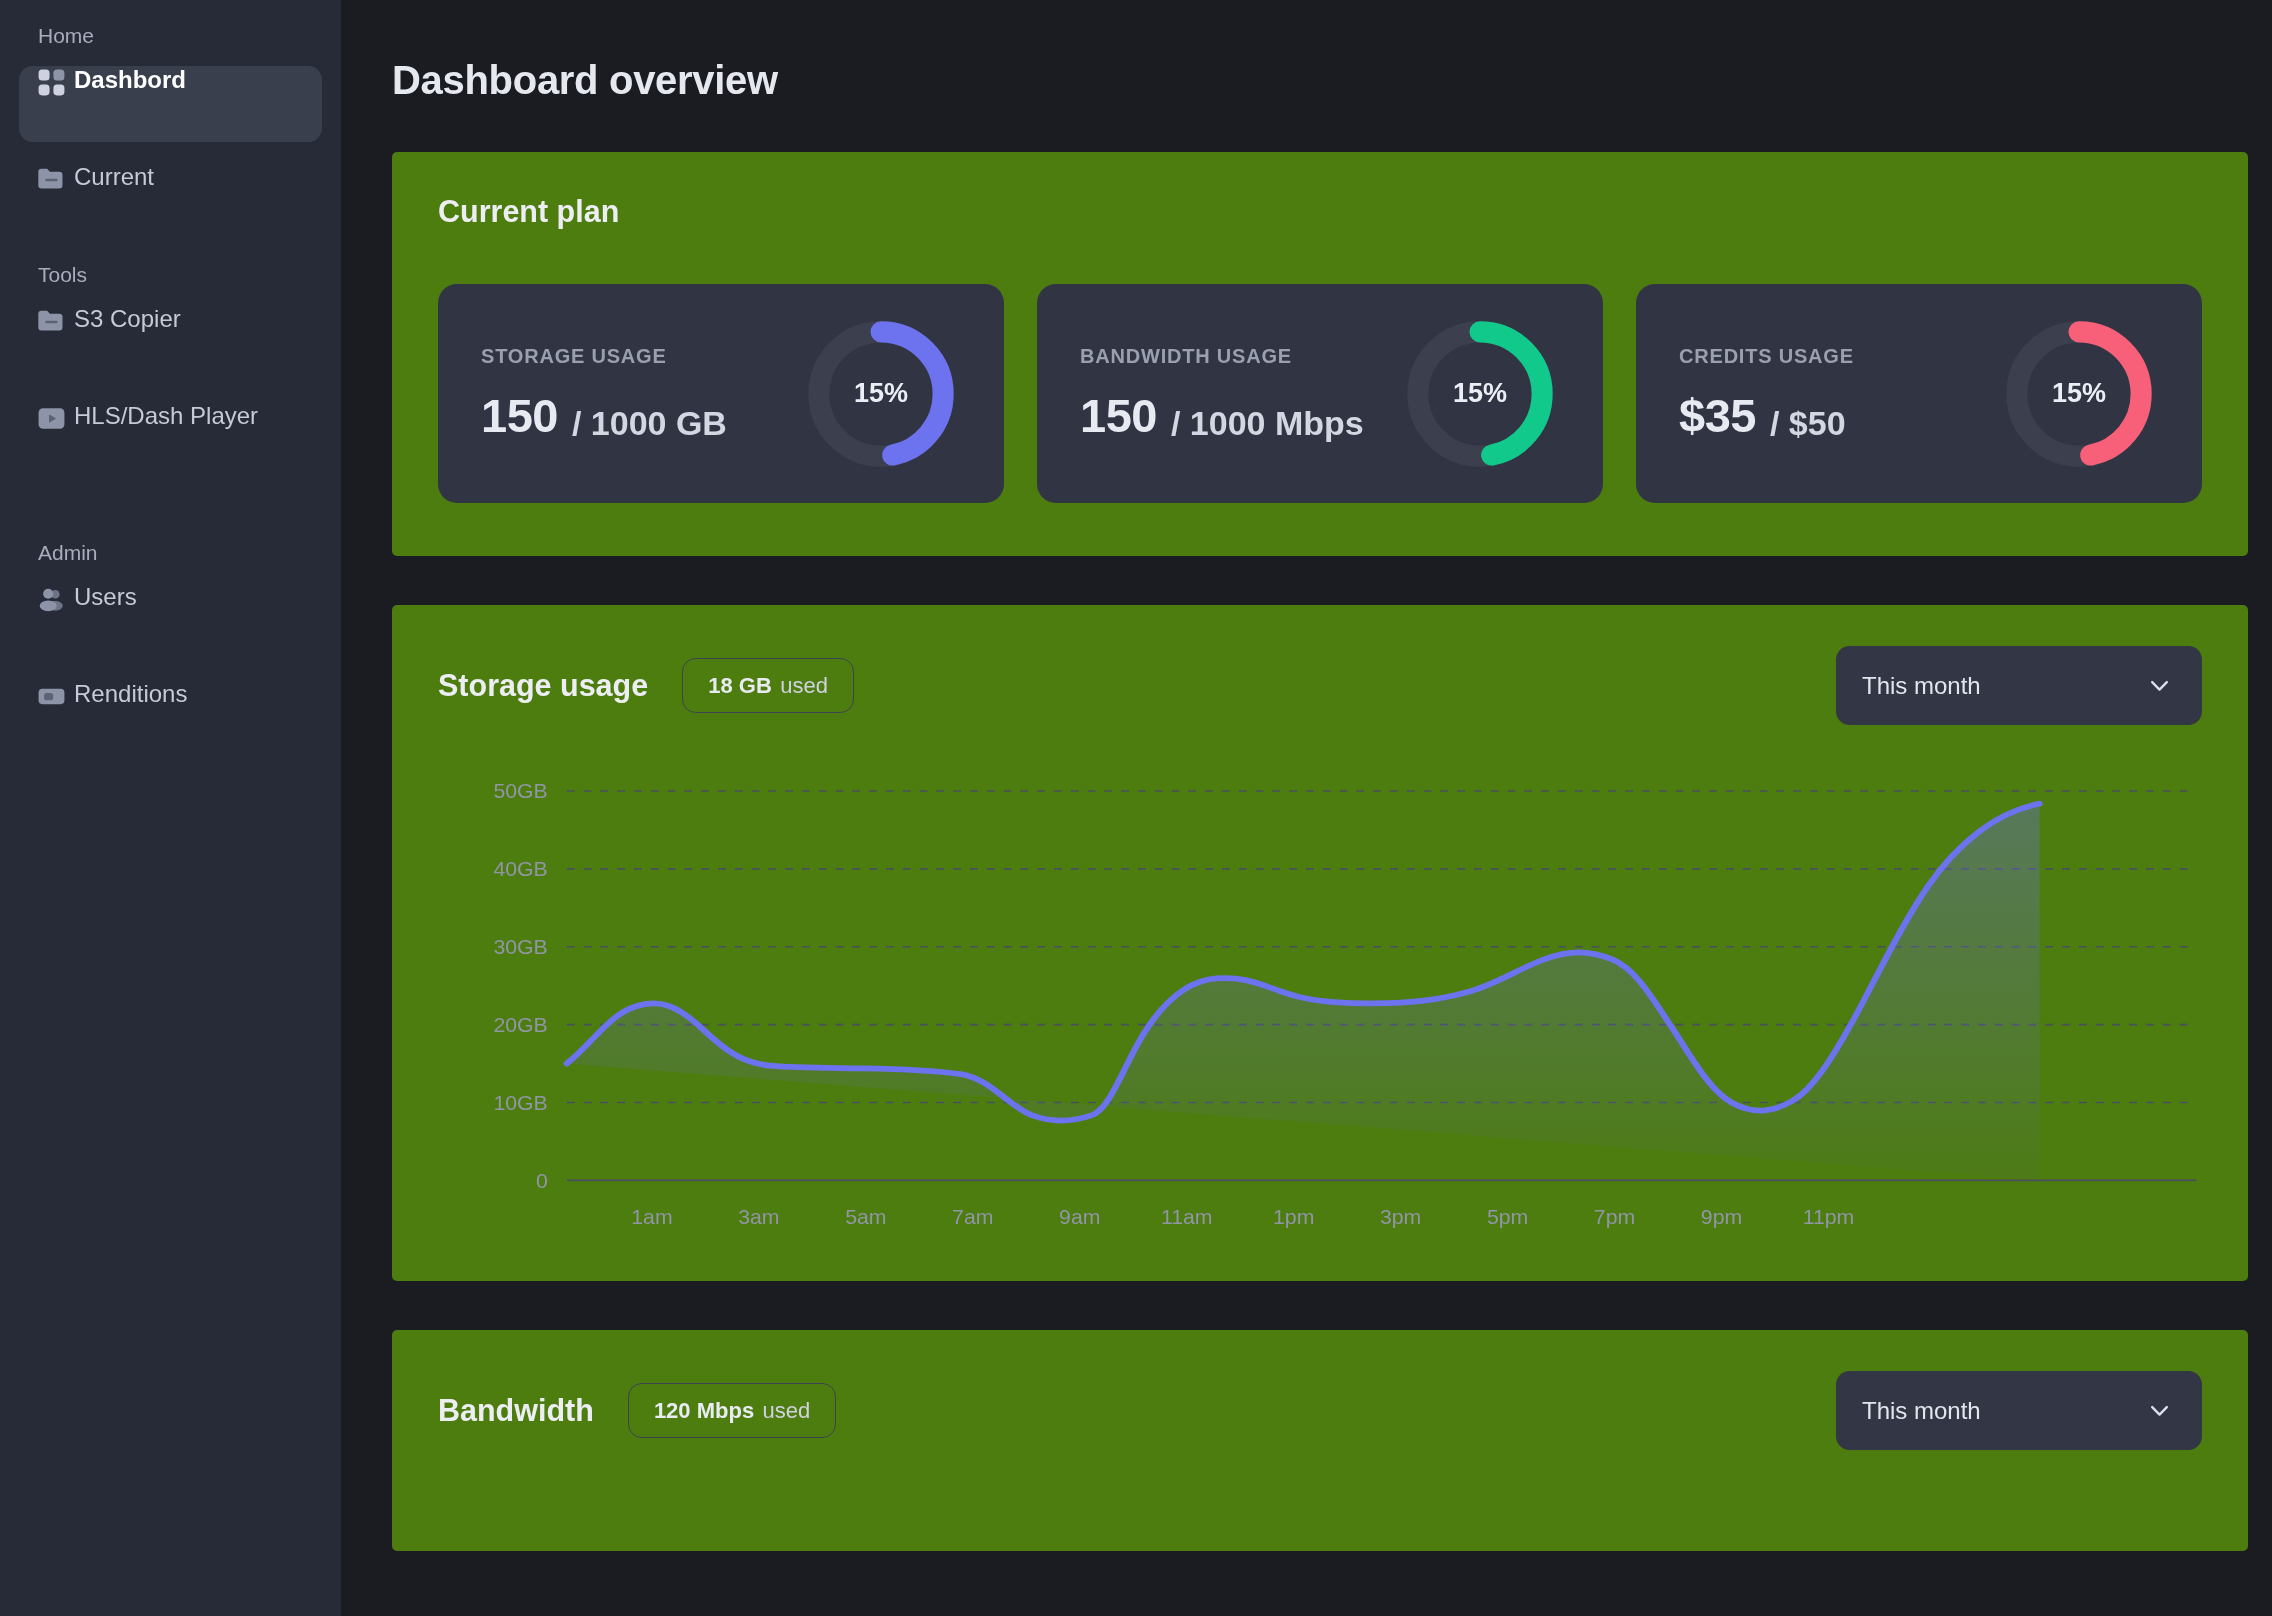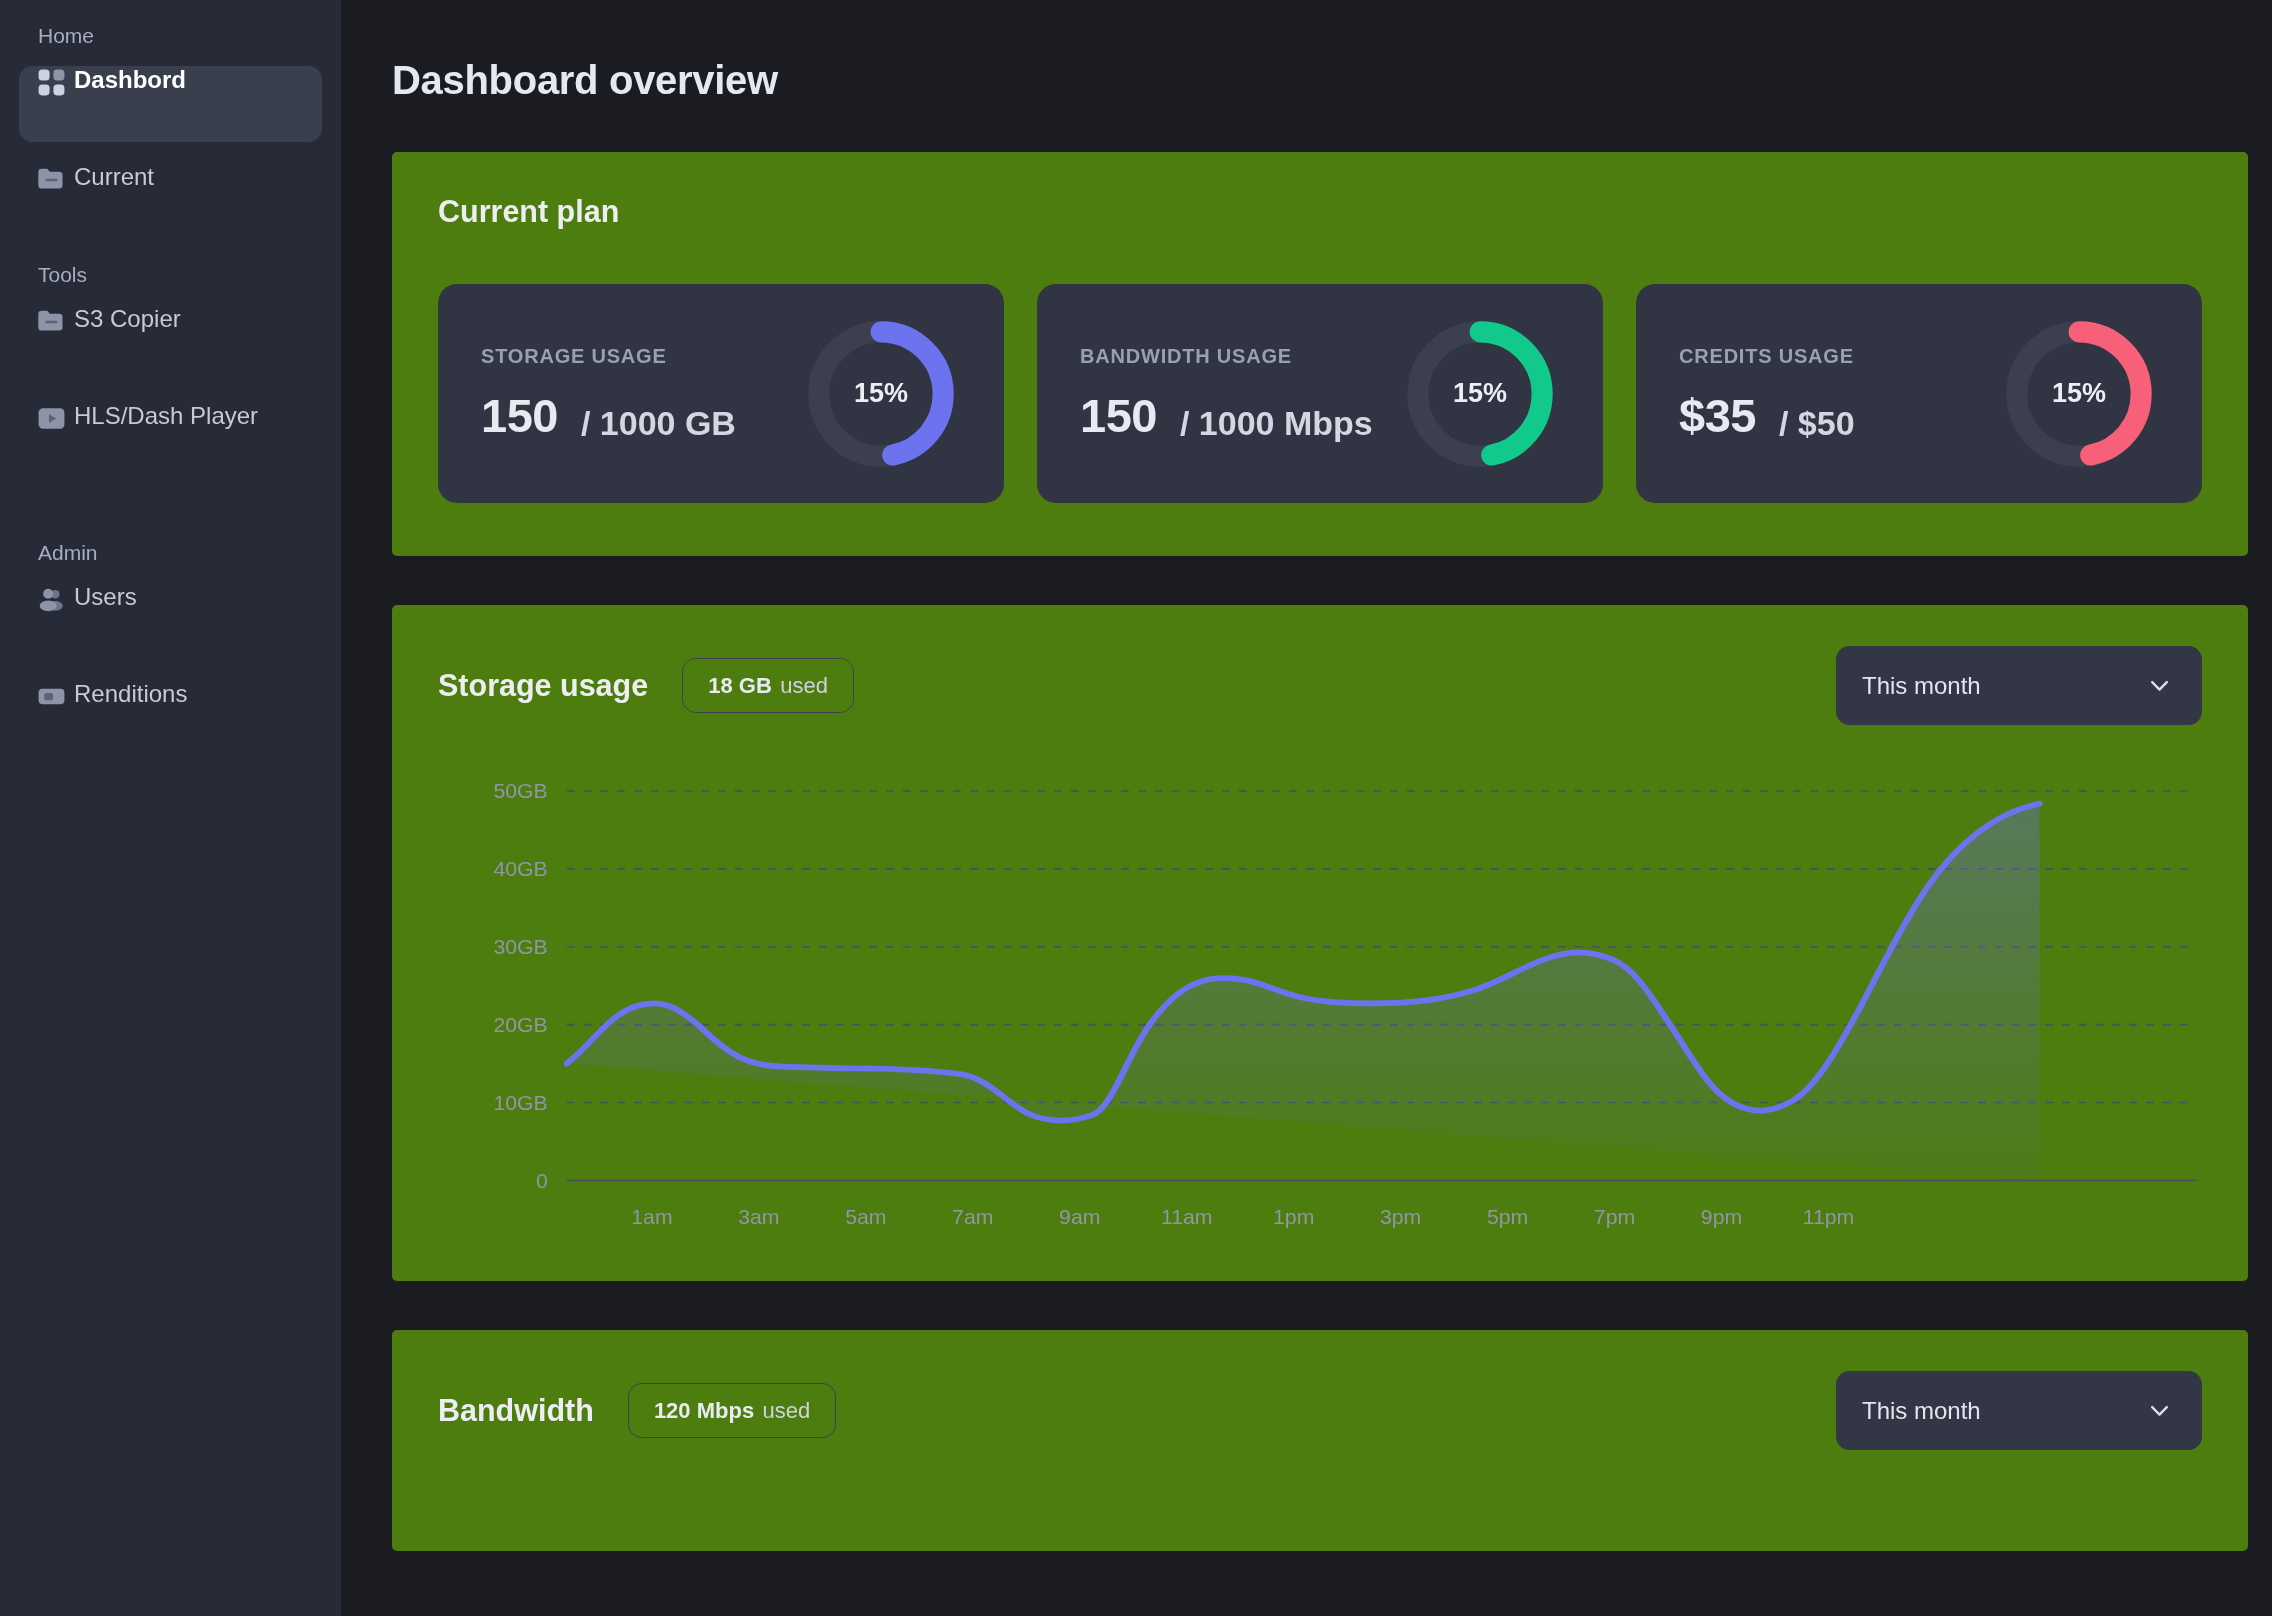--- a/index.html
+++ b/index.html
@@ -57,21 +57,21 @@
   .stat-row { display:flex; gap:33px; margin-top:55px; }
   .stat-card {
     flex:1; background:#31354396;
     background:#313543;
     border-radius:19px;
     height:219px;
     display:flex; align-items:center; justify-content:space-between;
     padding:0 44px 0 43px;
   }
   .stat-label { font-size:20px; letter-spacing:0.8px; color:#9aa0b0; font-weight:600; }
-  .stat-value { margin-top:20px; display:flex; align-items:center; gap:23px; }
+  .stat-value { margin-top:20px; display:flex; align-items:center; gap:14px; }
   .stat-num { font-size:47px; font-weight:800; color:#e8eaf2; letter-spacing:-0.5px; }
   .stat-den { font-size:34px; font-weight:700; color:#d3d7e2;margin-top:16px; }
   .donut { position:relative; width:158px; height:158px; flex:0 0 158px; }
   .donut svg { display:block; transform:rotate(-90deg); }
   .donut-pct {
     position:absolute; inset:0; display:flex; align-items:center; justify-content:center;
     font-size:27px; font-weight:800; color:#eceef5;
   }
 
   

